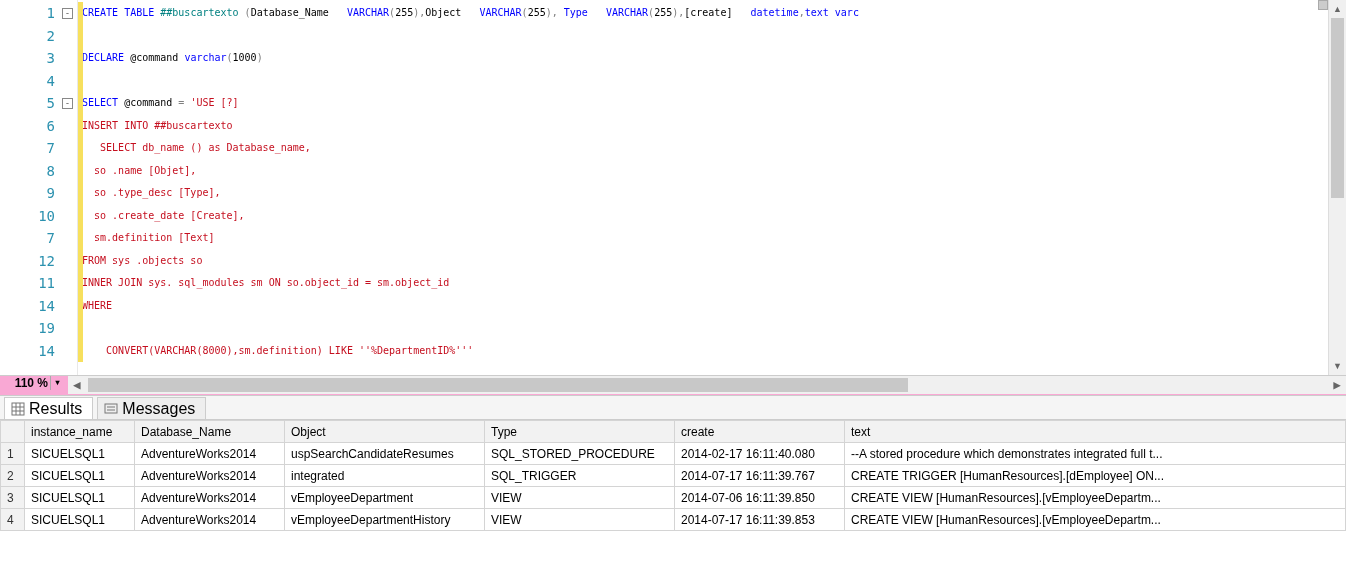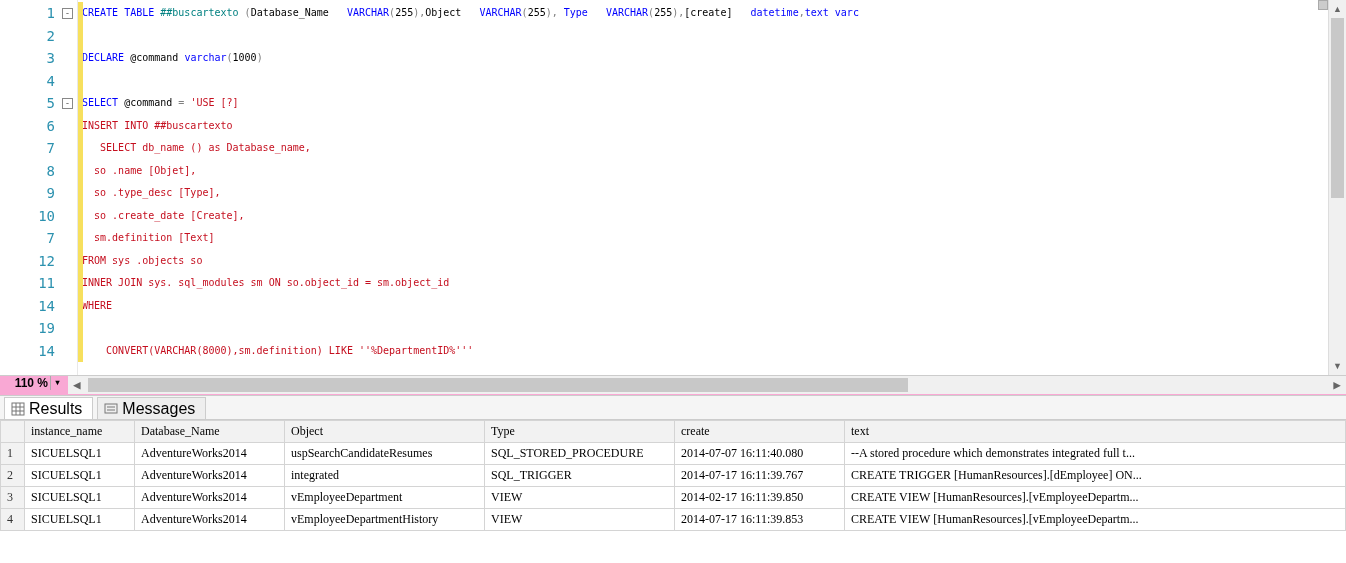--- a/index.html
+++ b/index.html
@@ -153,21 +153,20 @@
     background: #eee;
     display: flex; align-items: center; gap: 4px;
     font-size: 16px;
   }
   .tab.active { background: #fff; }
   .tab .ticon { width: 14px; height: 14px; display: inline-flex; align-items: center; justify-content: center; }
 
   .grid-wrap {
     height: 140px;
     overflow: hidden;
-    font-family: Liberation Serif, serif;
   }
   table.grid {
     border-collapse: collapse;
     font-size: 12px;
     width: 100%;
   }
   table.grid th, table.grid td {
     border: 1px solid #d4d4d4;
     padding: 2px 8px 2px 6px;
     text-align: left;
@@ -280,39 +279,39 @@
         <th class="col-text">text</th>
       </tr>
     </thead>
     <tbody id="grid-body">
         <tr>
           <td class="rownum">1</td>
           <td class="col-inst sel-cell">SICUELSQL1</td>
           <td class="col-db">AdventureWorks2014</td>
           <td class="col-obj">uspSearchCandidateResumes</td>
           <td class="col-type">SQL_STORED_PROCEDURE</td>
-          <td class="col-create">2014-07-07 16:11:40.080</td>
+          <td class="col-create">2014-02-17 16:11:40.080</td>
           <td class="col-text">--A stored procedure which demonstrates integrated full t...</td>
         </tr>
         <tr>
           <td class="rownum">2</td>
           <td class="col-inst">SICUELSQL1</td>
           <td class="col-db">AdventureWorks2014</td>
           <td class="col-obj">integrated</td>
           <td class="col-type">SQL_TRIGGER</td>
           <td class="col-create">2014-07-17 16:11:39.767</td>
           <td class="col-text">CREATE TRIGGER [HumanResources].[dEmployee] ON...</td>
         </tr>
         <tr>
           <td class="rownum">3</td>
           <td class="col-inst">SICUELSQL1</td>
           <td class="col-db">AdventureWorks2014</td>
           <td class="col-obj">vEmployeeDepartment</td>
           <td class="col-type">VIEW</td>
-          <td class="col-create">2014-02-17 16:11:39.850</td>
+          <td class="col-create">2014-07-06 16:11:39.850</td>
           <td class="col-text">CREATE VIEW [HumanResources].[vEmployeeDepartm...</td>
         </tr>
         <tr>
           <td class="rownum">4</td>
           <td class="col-inst">SICUELSQL1</td>
           <td class="col-db">AdventureWorks2014</td>
           <td class="col-obj">vEmployeeDepartmentHistory</td>
           <td class="col-type">VIEW</td>
           <td class="col-create">2014-07-17 16:11:39.853</td>
           <td class="col-text">CREATE VIEW [HumanResources].[vEmployeeDepartm...</td>

